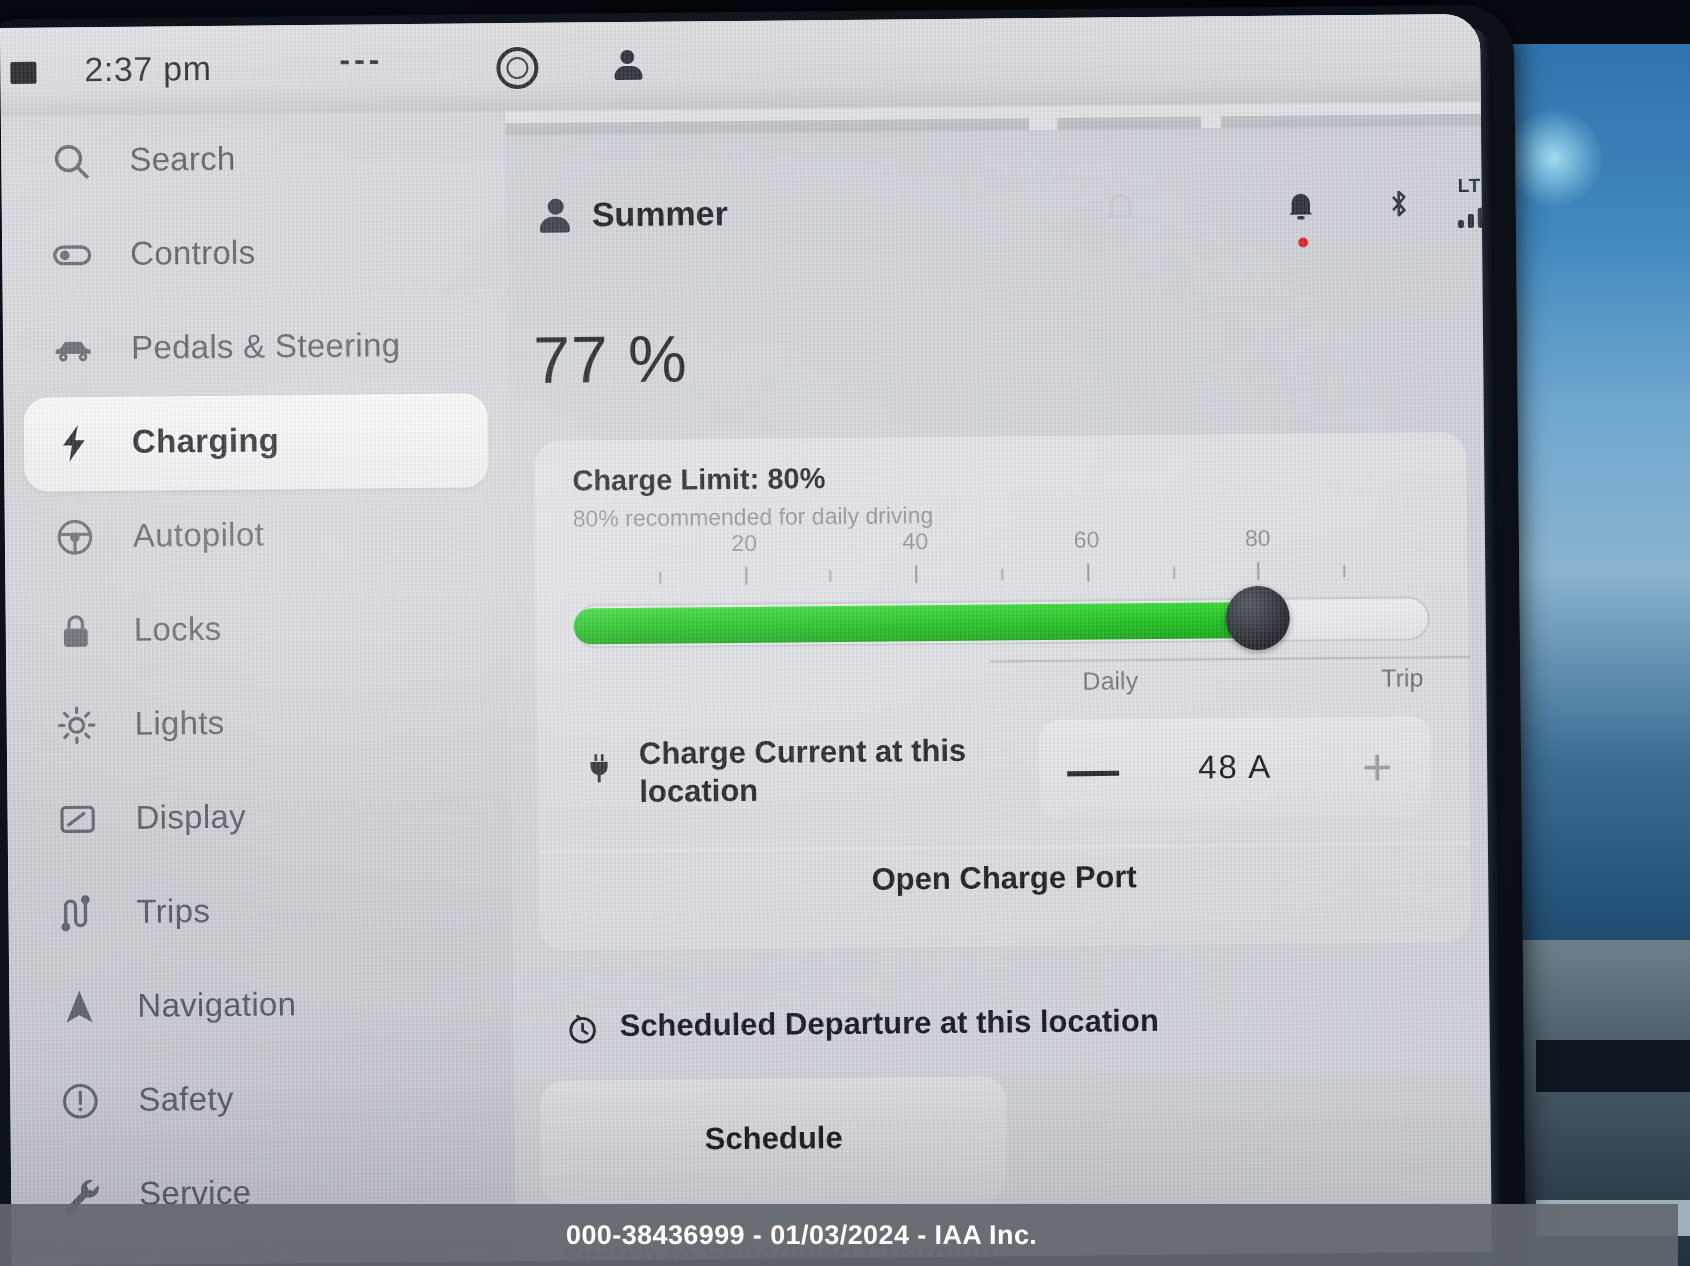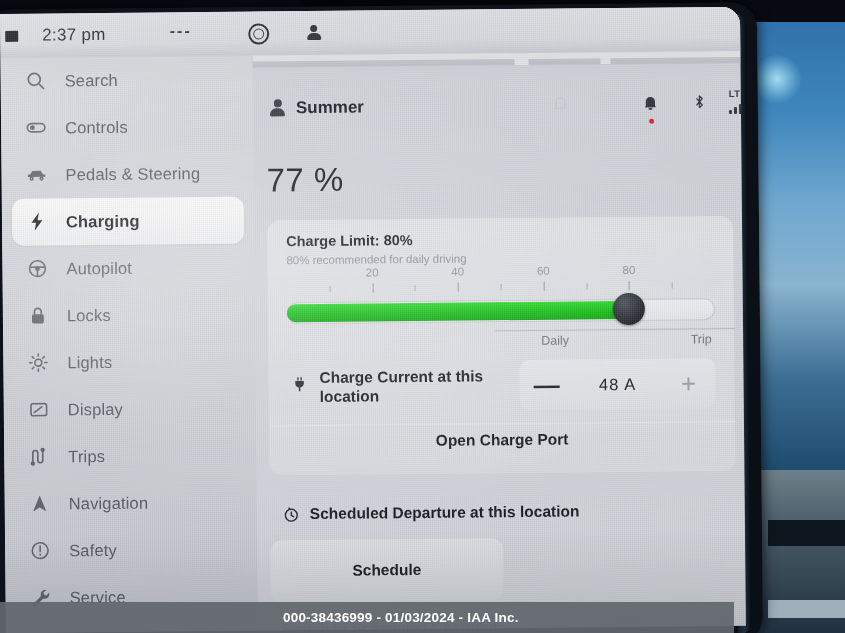--- a/index.html
+++ b/index.html
@@ -229,21 +229,21 @@
   .bell-ghost{left:8px;color:#c5c8ce;}
   .bell-main{left:98px;color:#2d313a;}
   .bell-dot{position:absolute;left:106px;top:27px;width:5px;height:5px;border-radius:50%;background:#d8262b;}
   .bt{left:148px;color:#2d313a;}
   .lte{position:absolute;left:186px;top:-3px;font-size:9.5px;font-weight:700;color:#2d313a;letter-spacing:.4px;}
   .bars{position:absolute;left:186px;top:8px;width:26px;height:15px;}
   .bars i{position:absolute;bottom:0;width:3px;background:#2d313a;border-radius:1px;}
 
   
   #watermark{
-    position:absolute;left:0;top:602px;width:734px;height:31px;z-index:70;
+    position:absolute;left:0;top:602px;width:839px;height:31px;z-index:70;
     background:rgba(98,103,110,.93);
     display:flex;align-items:center;
   }
   #watermark span{
     margin-left:283px;font-size:13.5px;font-weight:700;color:#ffffff;letter-spacing:.2px;
   }
   .glare{
     position:absolute;left:-60px;top:120px;width:420px;height:300px;z-index:58;pointer-events:none;
     background:radial-gradient(ellipse at 50% 50%,rgba(255,255,255,.17) 0%,rgba(255,255,255,0) 66%);
     transform:rotate(-18deg);

